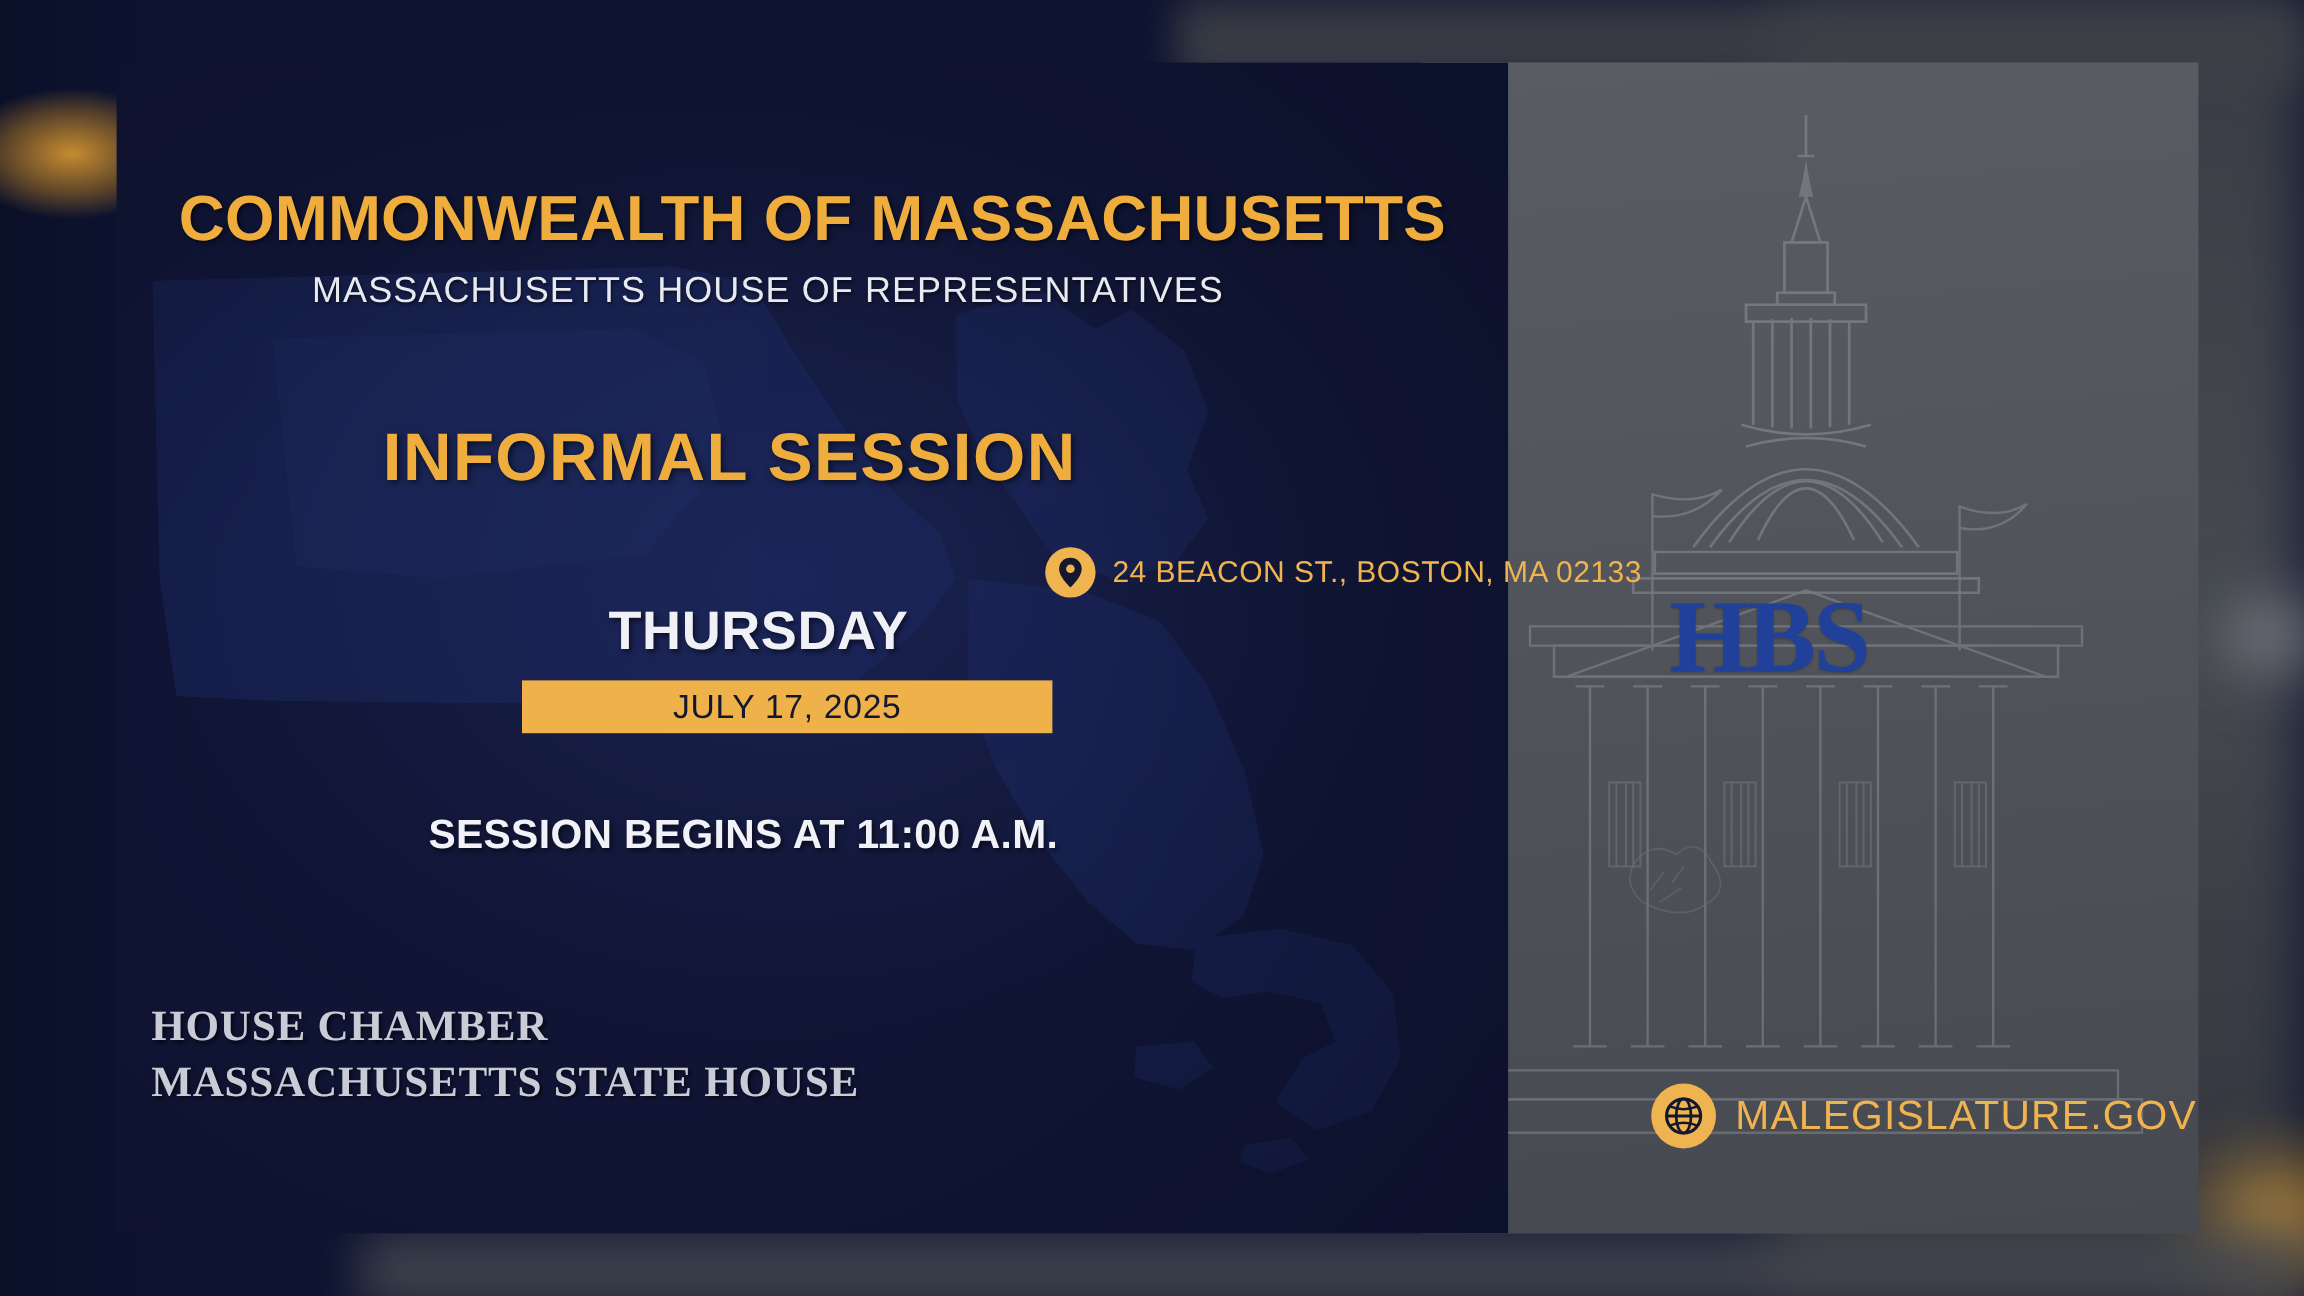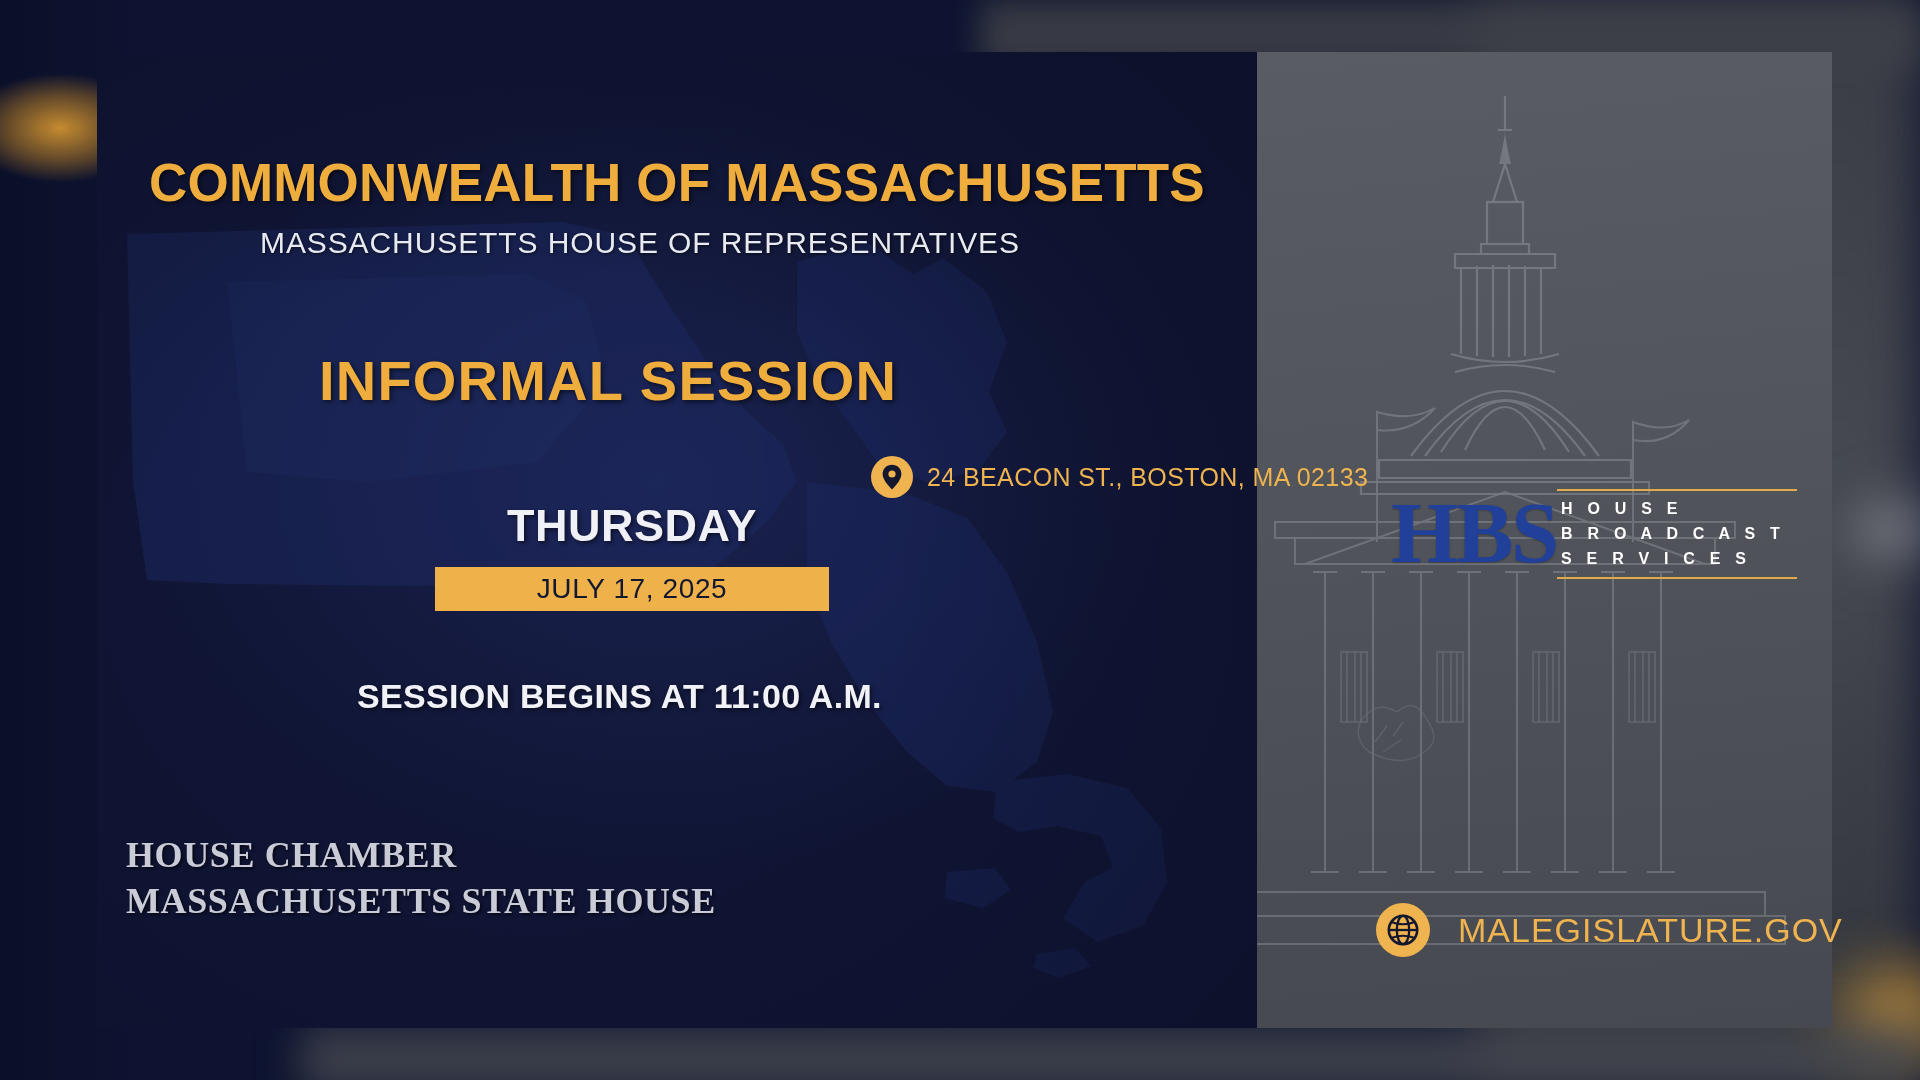--- a/index.html
+++ b/index.html
@@ -181,21 +181,21 @@
     text-align: center;
     font-size: 45px;
     font-weight: 700;
     letter-spacing: 0.5px;
     color: #f0f1f6;
     text-shadow: 2px 2px 4px rgba(0,0,0,0.55);
   }
   .date-chip {
     position: absolute;
     left: 419px; top: 567px;
-    width: 394px; height: 44px;
+    width: 442px; height: 44px;
     background: #efb14a;
     display: flex; align-items: center; justify-content: center;
   }
   .date-chip span {
     font-size: 28px;
     font-weight: 400;
     letter-spacing: 0.6px;
     color: #14182f;
   }
 
@@ -264,21 +264,21 @@
     color: #ffffff;
     white-space: nowrap;
   }
 
   
   .website-row {
     position: absolute;
     left: 1360px; top: 903px;
     display: flex;
     align-items: center;
-    gap: 28px;
+    gap: 16px;
     white-space: nowrap;
   }
   .globe-icon {
     width: 54px; height: 54px;
     border-radius: 50%;
     background: #efb350;
     display: flex; align-items: center; justify-content: center;
     flex: 0 0 auto;
   }
   .website-text {
@@ -423,29 +423,20 @@
 
     <div class="begins-text">SESSION BEGINS AT 11:00 A.M.</div>
 
     <div class="venue">
       <div>HOUSE CHAMBER</div>
       <div>MASSACHUSETTS STATE HOUSE</div>
     </div>
 
     <div class="hbs-logo">
       <div class="hbs-mark">HBS</div>
-      <div class="hbs-words">
-        <div class="hbs-rule"></div>
-        <div class="hbs-lines">
-          <div>H O U S E</div>
-          <div>B R O A D C A S T</div>
-          <div>S E R V I C E S</div>
-        </div>
-        <div class="hbs-rule"></div>
-      </div>
     </div>
 
     <div class="website-row">
       <span class="globe-icon">
         <svg width="34" height="34" viewBox="0 0 34 34" aria-hidden="true">
           <circle cx="17" cy="17" r="14.2" fill="none" stroke="#14182f" stroke-width="2.6"></circle>
           <ellipse cx="17" cy="17" rx="6.2" ry="14.2" fill="none" stroke="#14182f" stroke-width="2.3"></ellipse>
           <path d="M3 17 H31" stroke="#14182f" stroke-width="2.3"></path>
           <path d="M6 9.2 Q17 13.4 28 9.2" fill="none" stroke="#14182f" stroke-width="2.1"></path>
           <path d="M6 24.8 Q17 20.6 28 24.8" fill="none" stroke="#14182f" stroke-width="2.1"></path>

